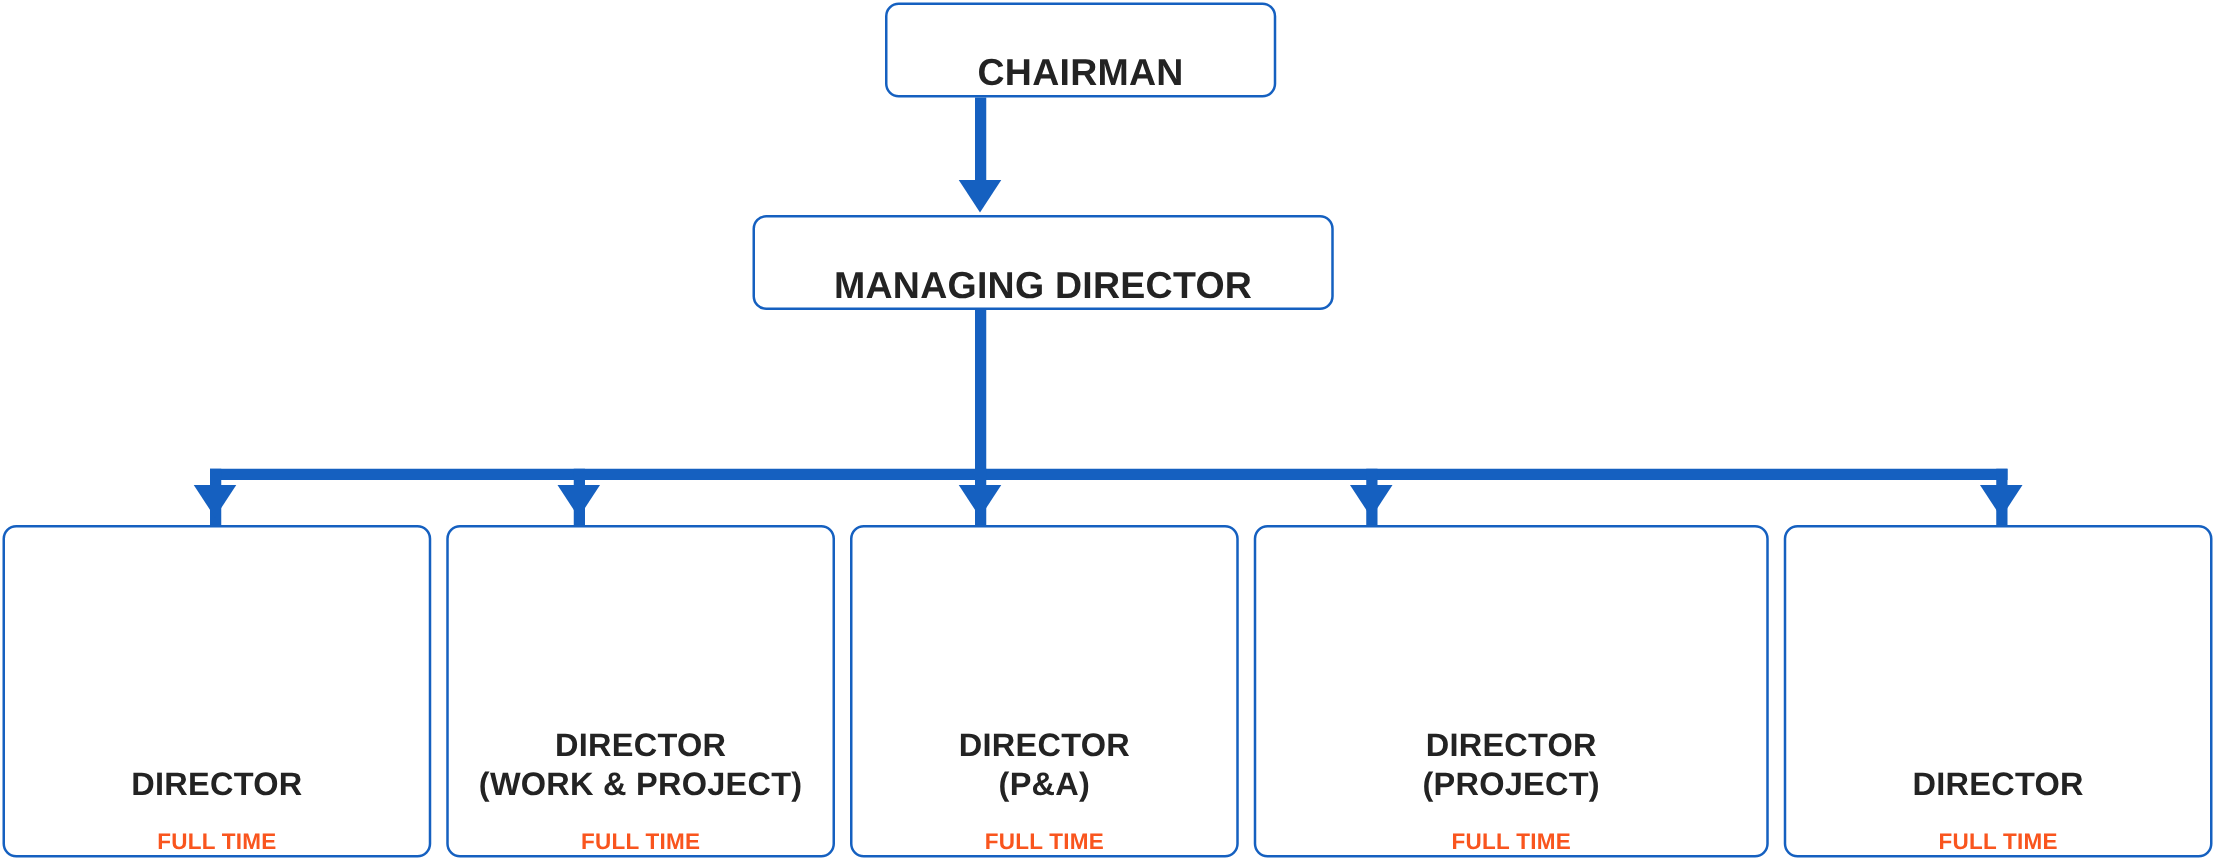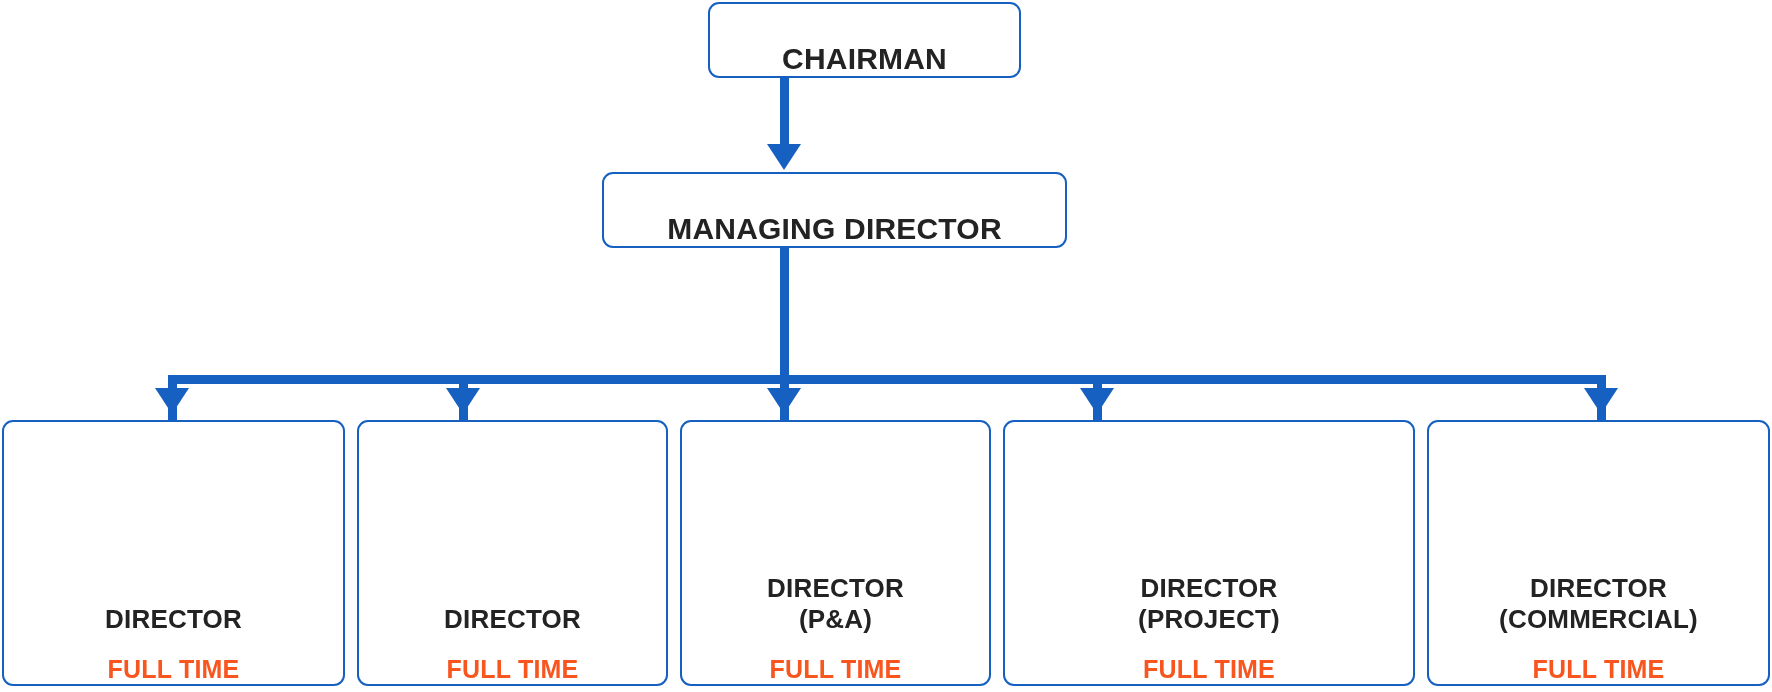--- a/index.html
+++ b/index.html
@@ -73,21 +73,21 @@
   .director-box {
     top: 420px;
     height: 266px;
     padding-top: 44px;
   }
   .director-box .node-title-multi {
     font-size: 26px;
     padding: 0 6px;
   }
   .director-box .node-sub {
-    font-size: 25px;
+    font-size: 18px;
     margin-top: 20px;
   }
 
   
   .conn {
     position: absolute;
     background: #1560C0;
   }
   .arrow-head {
     position: absolute;
@@ -133,34 +133,34 @@
   <div class="conn" style="left:1597px; top:375px; width:9px; height:63px;"></div>
   <div class="arrow-head" style="left:1584px; top:388px;"></div>
 
   <div class="node-box director-box" style="left:2px; width:343px;">
     <div class="node-title-multi">DIRECTOR</div>
     <div class="node-sub">FULL TIME</div>
   </div>
 
   <div class="node-box director-box" style="left:357px; width:311px;">
     <div class="node-title-multi">DIRECTOR</div>
+    <div class="node-title-multi">(WORK &amp; PROJECT)</div>
     <div class="node-sub">FULL TIME</div>
   </div>
 
   <div class="node-box director-box" style="left:680px; width:311px;">
     <div class="node-title-multi">DIRECTOR</div>
     <div class="node-title-multi">(P&amp;A)</div>
     <div class="node-sub">FULL TIME</div>
   </div>
 
   <div class="node-box director-box" style="left:1003px; width:412px;">
     <div class="node-title-multi">DIRECTOR</div>
     <div class="node-title-multi">(PROJECT)</div>
     <div class="node-sub">FULL TIME</div>
   </div>
 
   <div class="node-box director-box" style="left:1427px; width:343px;">
     <div class="node-title-multi">DIRECTOR</div>
-    <div class="node-title-multi">(COMMERCIAL)</div>
     <div class="node-sub">FULL TIME</div>
   </div>
 
 </div>
 
 </body></html>

